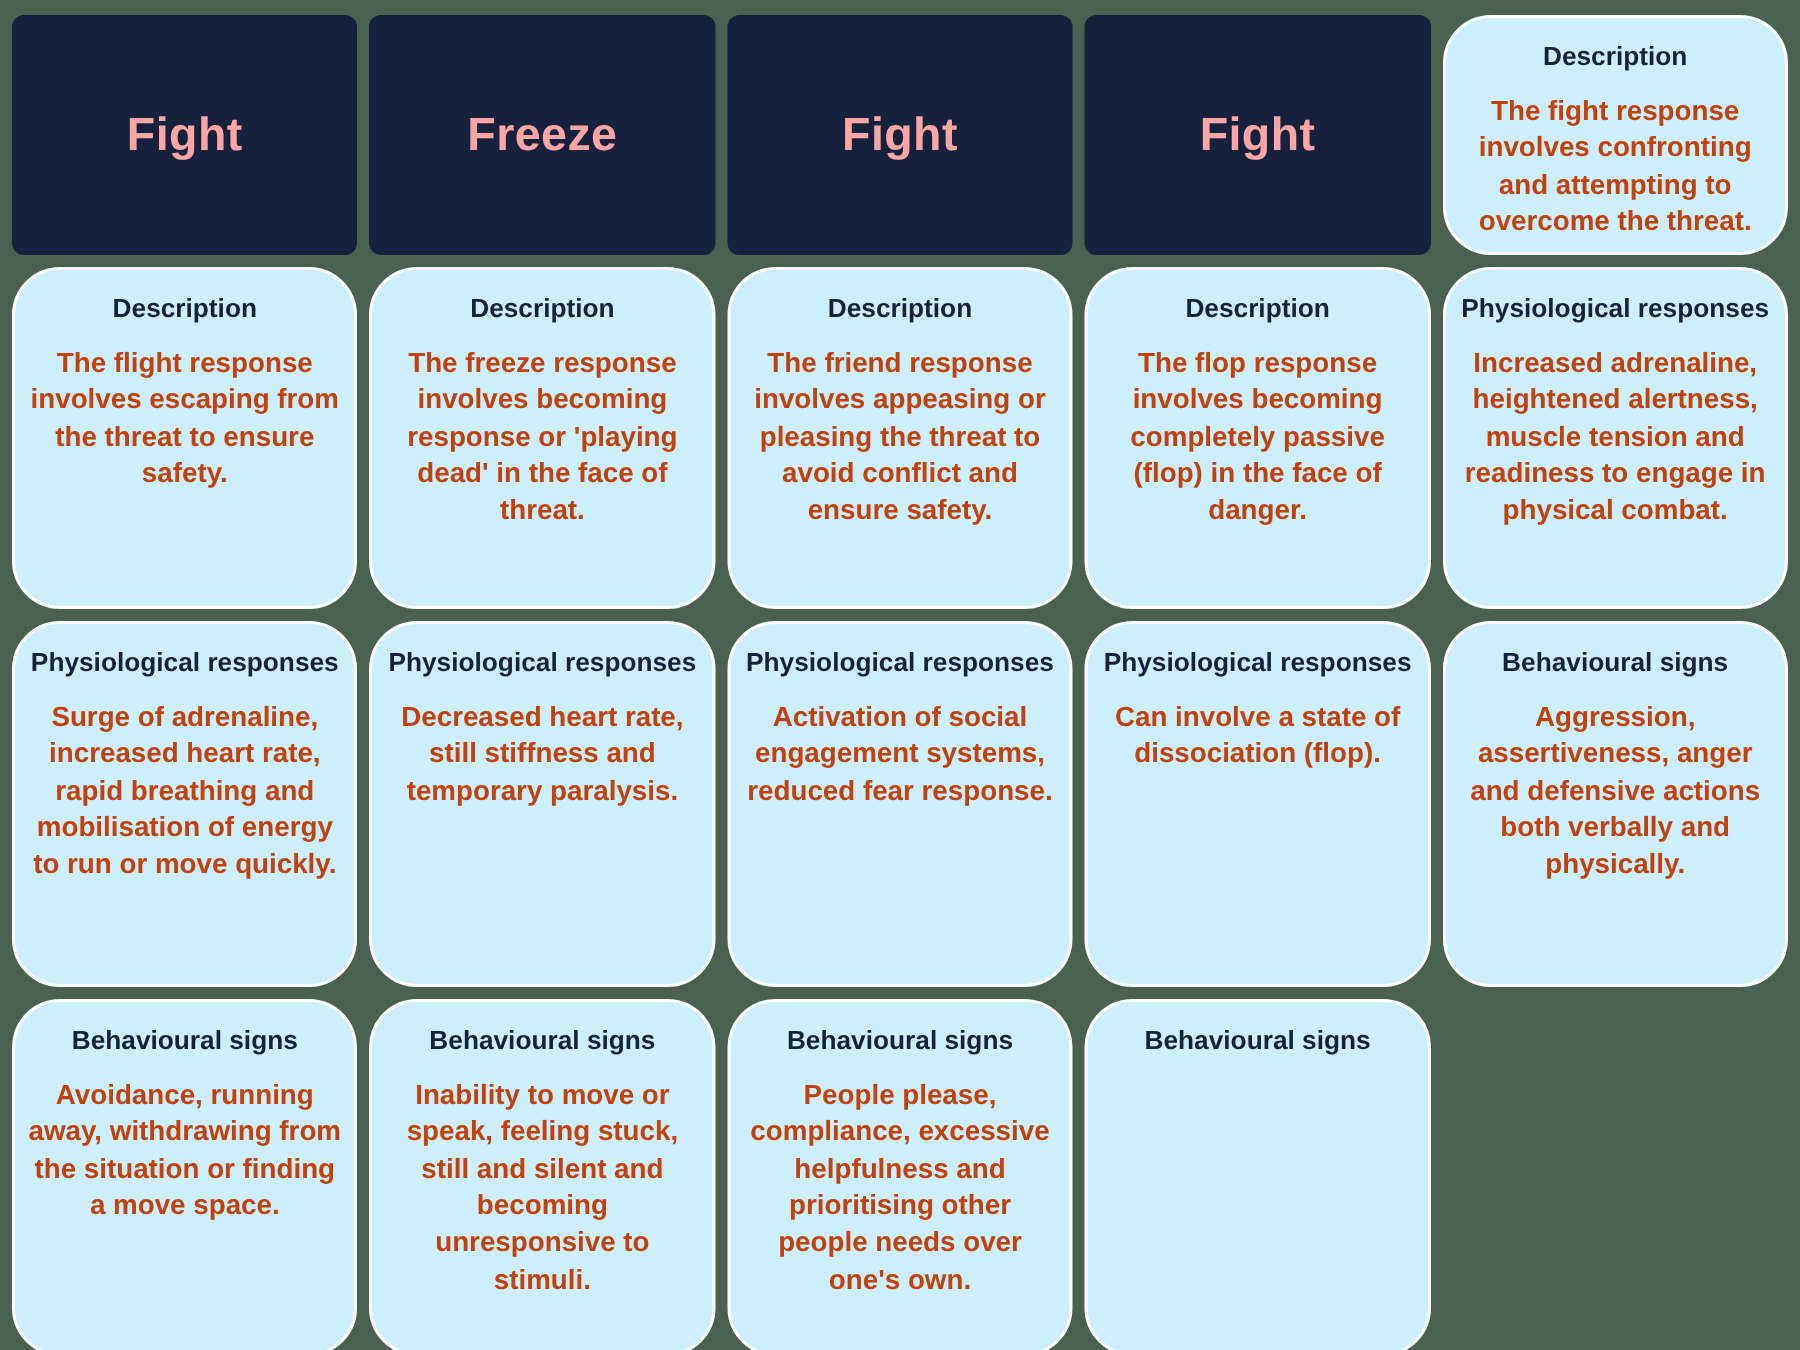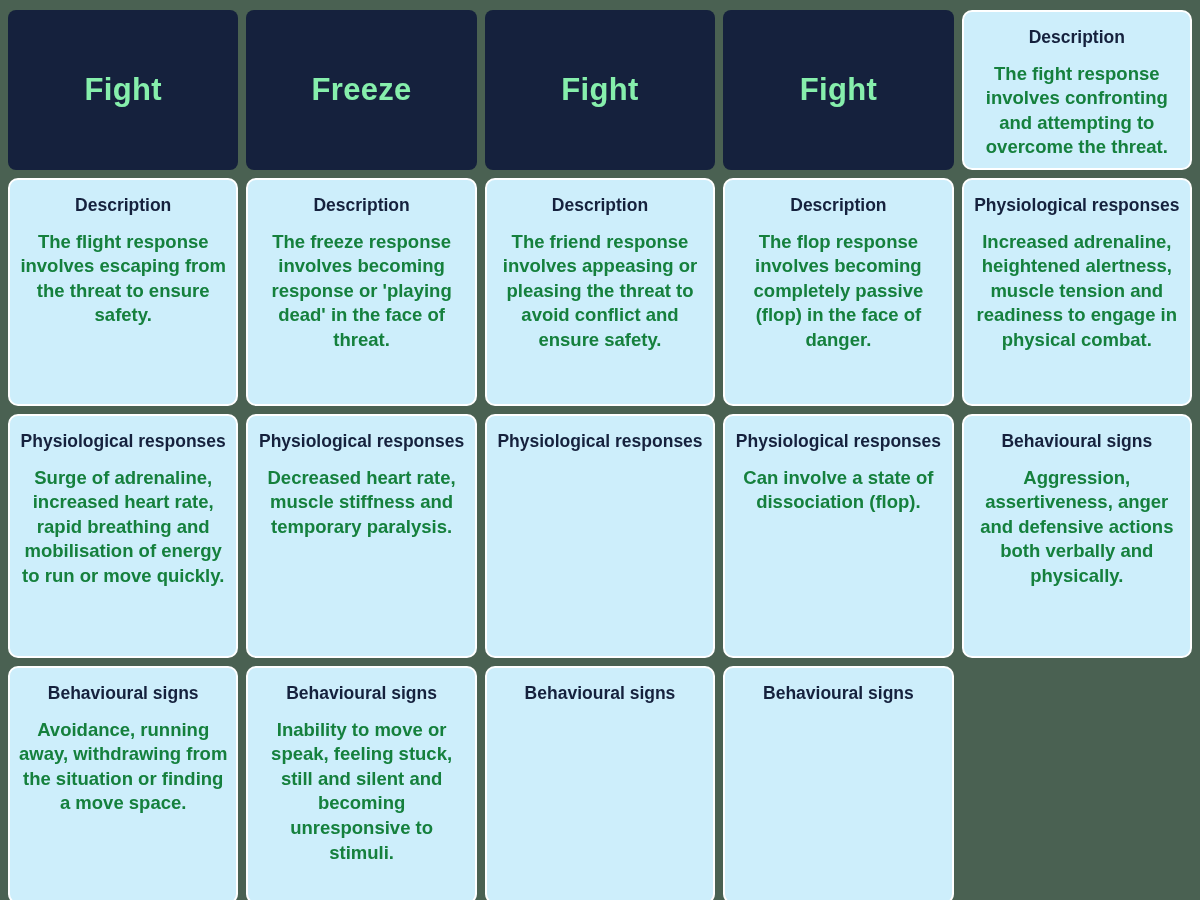--- a/index.html
+++ b/index.html
@@ -34,41 +34,42 @@
     justify-content: flex-start;
     overflow: hidden;
   }
   .header-card {
     background: #15213d;
     border: none;
     border-radius: 8px;
     justify-content: center;
   }
   .header-title {
-    color: #86efac;
+    color: #fca5a5;
     font-size: 31px;
     font-weight: bold;
     letter-spacing: 0.3px;
     text-align: center;
   }
   .body-card {
     background: #cdeefb;
     padding: 14px 8px 10px 8px;
     text-align: center;
+    border-radius: 32px;
   }
   .section-label {
     color: #15213d;
     font-size: 17.5px;
     font-weight: bold;
     line-height: 1.35;
     margin-bottom: 12px;
     text-align: center;
   }
   .section-text {
-    color: #15803d;
+    color: #c2410c;
     font-size: 18.5px;
     font-weight: bold;
     line-height: 1.33;
     text-align: center;
   }
 </style>
 </head>
 <body>
 
 <div class="board">
@@ -110,42 +111,44 @@
   <div class="card body-card phys col-1">
     <div class="section-label">Physiological responses</div>
     <div class="section-text">Increased adrenaline, heightened alertness, muscle tension and readiness to engage in physical combat.</div>
   </div>
   <div class="card body-card phys col-2">
     <div class="section-label">Physiological responses</div>
     <div class="section-text">Surge of adrenaline, increased heart rate, rapid breathing and mobilisation of energy to run or move quickly.</div>
   </div>
   <div class="card body-card phys col-3">
     <div class="section-label">Physiological responses</div>
-    <div class="section-text">Decreased heart rate, muscle stiffness and temporary paralysis.</div>
+    <div class="section-text">Decreased heart rate, still stiffness and temporary paralysis.</div>
   </div>
   <div class="card body-card phys col-4">
     <div class="section-label">Physiological responses</div>
+    <div class="section-text">Activation of social engagement systems, reduced fear response.</div>
   </div>
   <div class="card body-card phys col-5">
     <div class="section-label">Physiological responses</div>
     <div class="section-text">Can involve a state of dissociation (flop).</div>
   </div>
 
   <div class="card body-card beh col-1">
     <div class="section-label">Behavioural signs</div>
     <div class="section-text">Aggression, assertiveness, anger and defensive actions both verbally and physically.</div>
   </div>
   <div class="card body-card beh col-2">
     <div class="section-label">Behavioural signs</div>
     <div class="section-text">Avoidance, running away, withdrawing from the situation or finding a move space.</div>
   </div>
   <div class="card body-card beh col-3">
     <div class="section-label">Behavioural signs</div>
     <div class="section-text">Inability to move or speak, feeling stuck, still and silent and becoming unresponsive to stimuli.</div>
   </div>
   <div class="card body-card beh col-4">
     <div class="section-label">Behavioural signs</div>
+    <div class="section-text">People please, compliance, excessive helpfulness and prioritising other people needs over one's own.</div>
   </div>
   <div class="card body-card beh col-5">
     <div class="section-label">Behavioural signs</div>
   </div>
 
 </div>
 
 </body></html>

